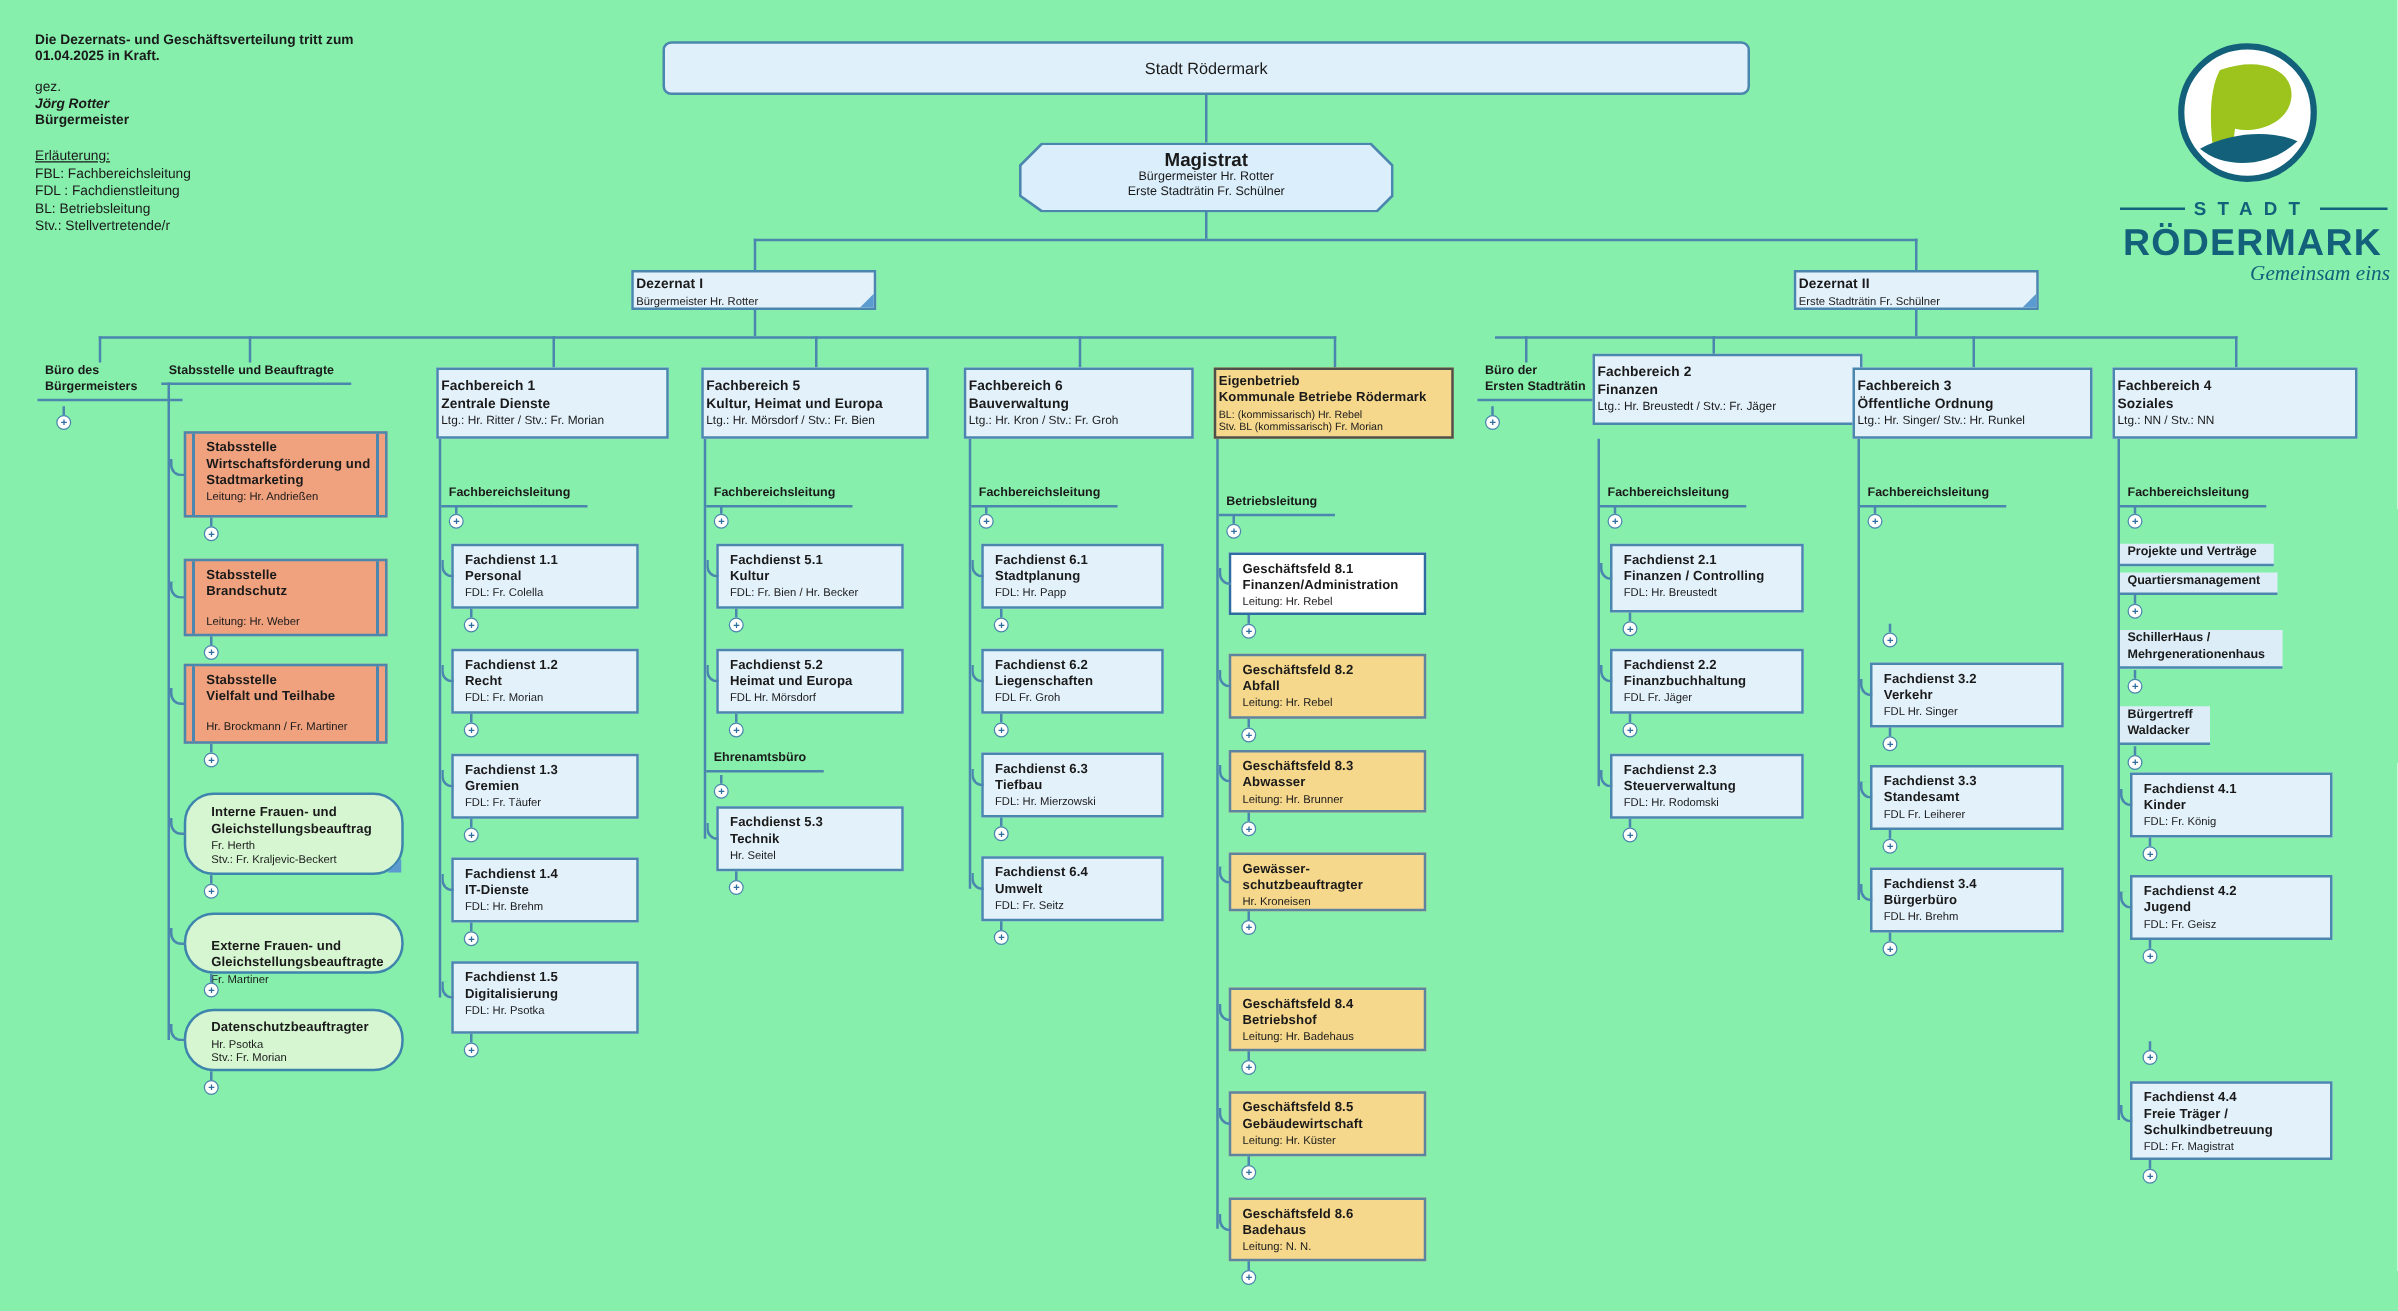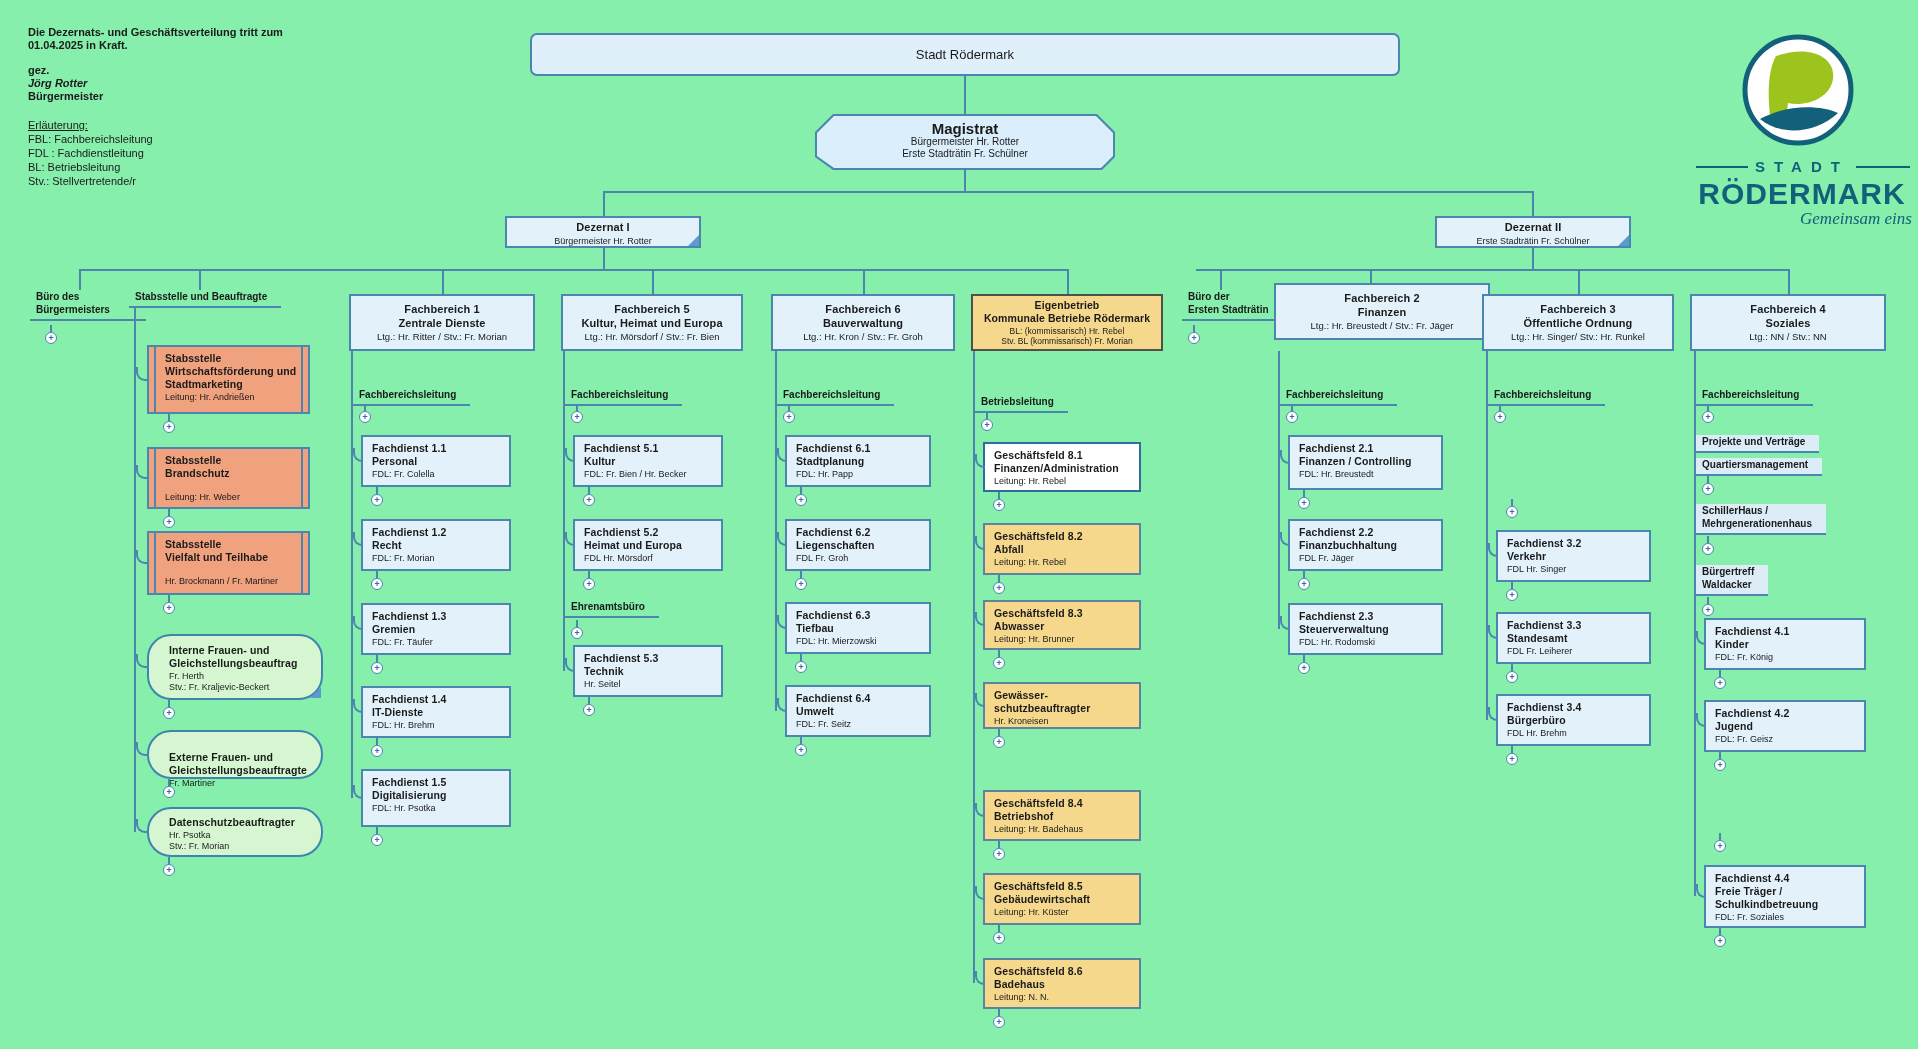--- a/index.html
+++ b/index.html
@@ -2,21 +2,21 @@
 <html><head>
 <meta charset="utf-8">
 <style>
   html,body{margin:0;padding:0;background:#fff}
   #canvas{position:relative;width:1918px;height:1049px;font-family:"Liberation Sans",sans-serif;color:#1a1a1a;overflow:hidden;background:#86efac}
   .lv{position:absolute;width:2px;background:#4a86ae}
   .lh{position:absolute;height:2px;background:#4a86ae}
   .node{position:absolute;box-sizing:border-box;background:#e3f1fb;border:2px solid #4a86ae;padding:5px 3px 2px 9px}
   .node b{display:block;font-size:10.5px;line-height:13px;white-space:pre-line;letter-spacing:.1px}
   .node span{display:block;font-size:9px;line-height:11px;white-space:pre-line;margin-top:1px}
-  .hdr{text-align:center;padding:6px 2px 2px 2px}
+  .hdr{text-align:left;padding:6px 2px 2px 2px}
   .hdr b{font-size:11px;line-height:14px}
   .hdr span{font-size:9.5px;line-height:12px}
   .li::before{content:"";position:absolute;left:-10px;top:calc(50% - 13px);width:8px;height:12px;border-left:2px solid #4a86ae;border-bottom:2px solid #4a86ae;border-bottom-left-radius:9px}
   .li2::before{left:-13px;width:11px}
   .salmon{background-color:#f0a17e;padding-left:16px;background-image:linear-gradient(90deg,transparent 0,transparent 5px,#4a86ae 5px,#4a86ae 7px,transparent 7px,transparent calc(100% - 7px),#4a86ae calc(100% - 7px),#4a86ae calc(100% - 5px),transparent calc(100% - 5px))}
   .green{background:#d5f6d1;border-radius:24px;padding:8px 4px 2px 20px;border-color:#3d85ad}
   .tan{background:#f6d88d;border-color:#5c83a0}
   .whitebox{background:#ffffff;border-color:#2d6da0}
   .hdr.tan{border-color:#50504a;padding-top:3px}
   .fold::after{content:"";position:absolute;right:0;bottom:0;width:0;height:0;border-style:solid;border-width:0 0 11px 11px;border-color:transparent transparent #5b9bd0 transparent}
@@ -36,21 +36,21 @@
   .legend .hd{text-decoration:underline}
   .logo{position:absolute;left:1688px;top:24px;width:230px;height:200px}
 </style>
 </head>
 <body>
 
 <div id="canvas">
 
   <div class="note">Die Dezernats- und Geschäftsverteilung tritt zum
 01.04.2025 in Kraft.</div>
-  <div class="noteline" style="left:28px;top:64px;font-weight:bold">gez.</div>
+  <div class="noteline" style="left:28px;top:64px;font-weight:normal">gez.</div>
   <div class="noteline" style="left:28px;top:77px;font-weight:bold;font-style:italic">Jörg Rotter</div>
   <div class="noteline" style="left:28px;top:90px;font-weight:bold">Bürgermeister</div>
   <div class="legend"><span class="hd">Erläuterung:</span><br><span>FBL: Fachbereichsleitung
 FDL : Fachdienstleitung
 BL: Betriebsleitung
 Stv.: Stellvertretende/r</span></div>
 
   <svg class="logo" viewBox="0 0 230 200">
     <circle cx="110" cy="66" r="53" fill="#ffffff" stroke="#12607a" stroke-width="5"></circle>
     <path d="M88 32 C122 20,148 33,145 55 C142 75,117 83,100 79 L98 95 L83 99 C79 72,80 46,88 32 Z" fill="#9cc41c"></path>
@@ -385,17 +385,17 @@
       <b>Fachdienst  4.2
 Jugend</b>
       <span>FDL: Fr. Geisz</span>
     </div>
   <i class="plus" style="left:1714px;top:759px"></i>
   <i class="plus" style="left:1714px;top:840px"></i>
   <div class="node li" style="left:1704px;top:865px;width:162px;height:63px">
       <b>Fachdienst  4.4
 Freie Träger /
 Schulkindbetreuung</b>
-      <span>FDL: Fr. Soziales</span>
+      <span>FDL: Fr. Magistrat</span>
     </div>
   <i class="plus" style="left:1714px;top:935px"></i>
 
 </div>
 
 </body></html>

